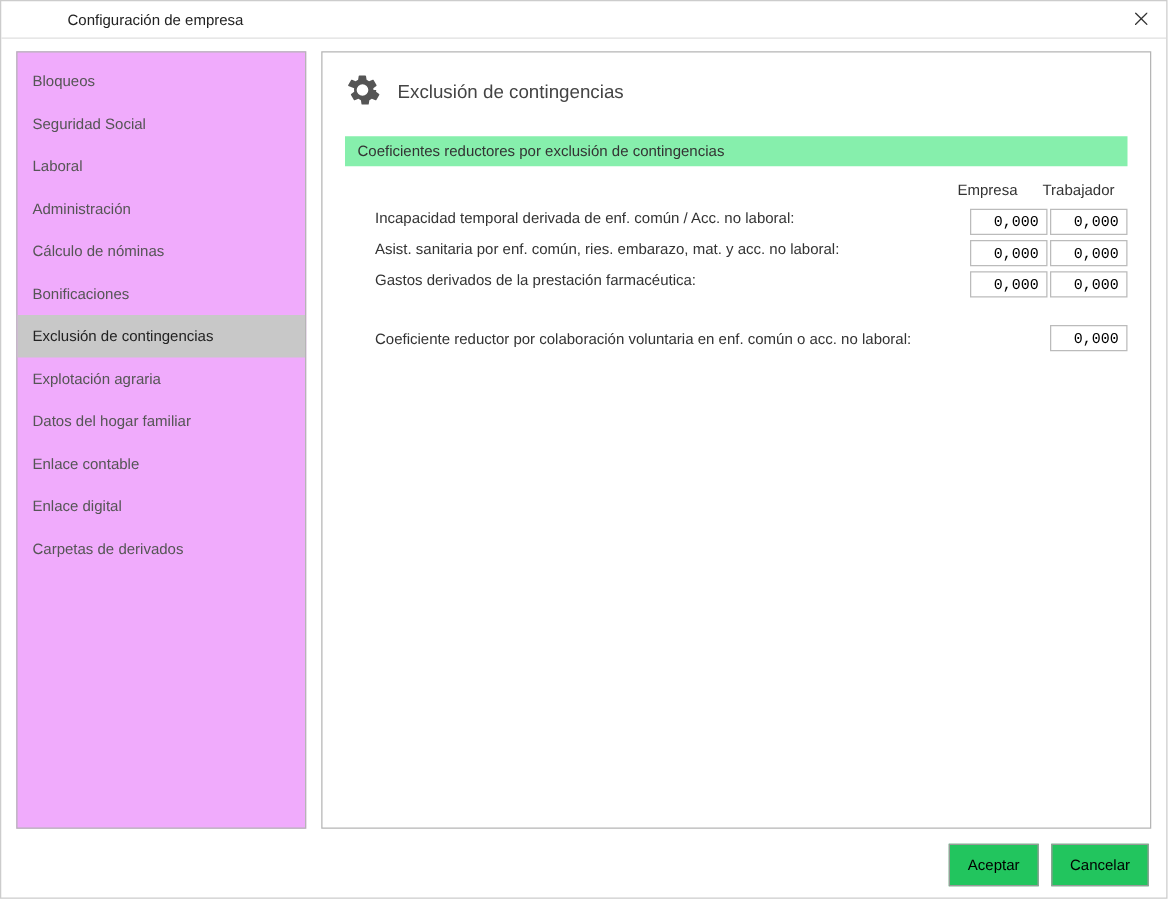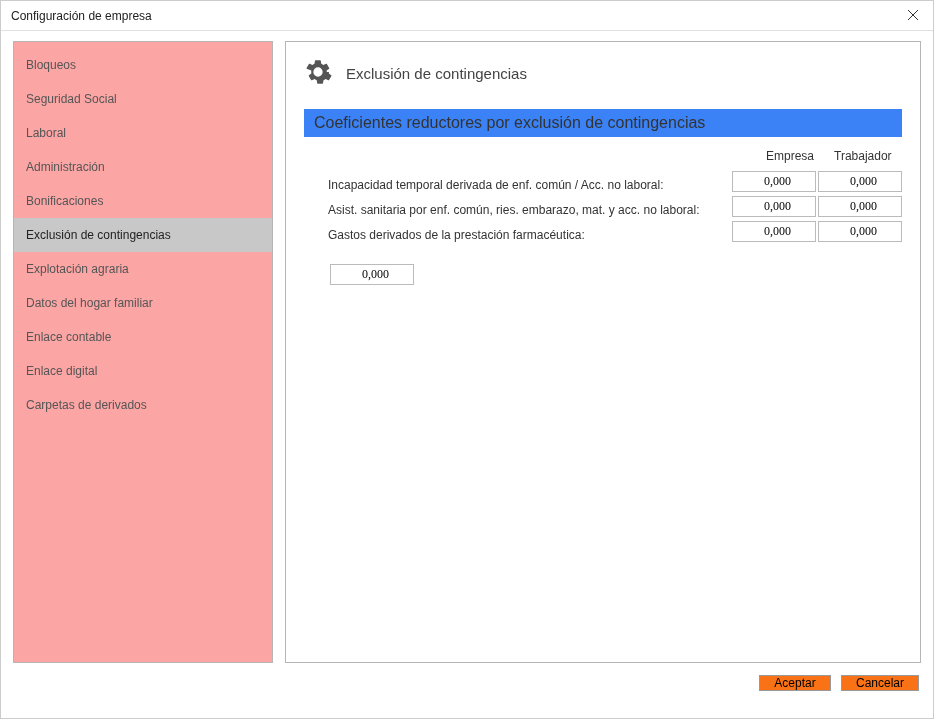--- a/index.html
+++ b/index.html
@@ -14,40 +14,40 @@
       border: 1px solid #ccc;
     }
     .titlebar {
       display: flex;
       align-items: center;
       justify-content: space-between;
       height: 30px;
       padding: 0 0 0 10px;
       border-bottom: 1px solid #e0e0e0;
     }
-    .titlebar-title { font-size: 12px; color: #222; }
+    .titlebar-title { font-size: 12px; color: #222; margin-left: 43px; }
     .titlebar-close {
       width: 40px;
       height: 30px;
       display: flex;
       align-items: center;
       justify-content: center;
       cursor: pointer;
     }
     .titlebar-close svg { width: 10px; height: 10px; }
     .content {
       display: flex;
       padding: 10px 12px 8px 12px;
       gap: 12px;
       height: 640px;
     }
     .sidebar {
-      width: 260px;
+      width: 232px;
       border: 1px solid #b5b5b5;
-      background: #fca5a5;
+      background: #f0abfc;
       padding-top: 6px;
     }
     .sidebar-item {
       padding: 10px 12px;
       color: #555;
       cursor: pointer;
       font-size: 12px;
     }
     .sidebar-item.selected {
       background: #c8c8c8;
@@ -64,78 +64,78 @@
       gap: 14px;
       margin-bottom: 20px;
     }
     .gear-icon svg { width: 28px; height: 28px; fill: #555; }
     .page-title {
       font-size: 15px;
       color: #444;
       font-weight: normal;
     }
     .section-header {
-      background: #3b82f6;
+      background: #86efac;
       padding: 5px 10px;
-      font-size: 16px;
+      font-size: 12px;
       color: #333;
       margin-bottom: 12px;
     }
     .coef-section { padding: 0 0 18px 0; }
     .col-headers {
       display: flex;
       justify-content: flex-end;
       gap: 0;
       padding-right: 0;
       margin-bottom: 6px;
     }
     .col-header {
       width: 68px;
       text-align: left;
       font-size: 12px;
       color: #333;
     }
     .coef-row {
       display: flex;
-      align-items: flex-end;
+      align-items: flex-start;
       padding: 2px 0 2px 24px;
       gap: 0;
     }
     .coef-label {
       flex: 1;
       font-size: 12px;
       color: #333;
     }
     .coef-input {
-      width: 84px;
+      width: 62px;
       height: 21px;
       border: 1px solid #bbb;
       text-align: right;
-      padding: 0 24px;
-      font-size: 12px;
-      font-family: Liberation Serif, serif;
+      padding: 0 6px;
+      font-size: 12px;
+      font-family: Liberation Mono, monospace;
       margin-left: 2px;
     }
     .volun-row {
       display: flex;
       align-items: center;
       padding: 2px 0 2px 24px;
     }
     .volun-label { flex: 1; font-size: 12px; color: #333; }
     .footer {
       display: flex;
       justify-content: flex-end;
       gap: 10px;
       padding: 4px 14px 10px 0;
     }
     .btn {
       min-width: 72px;
-      height: 16px;
+      height: 34px;
       border: 1px solid #999;
-      background: #f97316;
+      background: #22c55e;
       font-family: inherit;
       font-size: 12px;
       padding: 0 14px;
       cursor: pointer;
     }
   </style>
 </head>
 <body>
 
 <div class="titlebar">
@@ -149,20 +149,21 @@
     </span>
   </div>
 </div>
 
 <div class="content">
   <div class="sidebar" id="sidebar">
       <div class="sidebar-item">Bloqueos</div>
       <div class="sidebar-item">Seguridad Social</div>
       <div class="sidebar-item">Laboral</div>
       <div class="sidebar-item">Administración</div>
+      <div class="sidebar-item">Cálculo de nóminas</div>
       <div class="sidebar-item">Bonificaciones</div>
       <div class="sidebar-item selected">Exclusión de contingencias</div>
       <div class="sidebar-item">Explotación agraria</div>
       <div class="sidebar-item">Datos del hogar familiar</div>
       <div class="sidebar-item">Enlace contable</div>
       <div class="sidebar-item">Enlace digital</div>
       <div class="sidebar-item">Carpetas de derivados</div>
     </div>
 
   <div class="main">
@@ -195,20 +196,21 @@
           <div class="coef-row">
             <span class="coef-label">Gastos derivados de la prestación farmacéutica:</span>
             <input class="coef-input" value="0,000" style="">
             <input class="coef-input" value="0,000" style="">
           </div>
         </div>
     </div>
 
     <div class="coef-section">
       <div class="volun-row">
+        <span class="volun-label">Coeficiente reductor por colaboración voluntaria en enf. común o acc. no laboral:</span>
         <input class="coef-input" value="0,000" style="">
       </div>
     </div>
   </div>
 </div>
 
 <div class="footer">
   <button class="btn">Aceptar</button>
   <button class="btn">Cancelar</button>
 </div>

